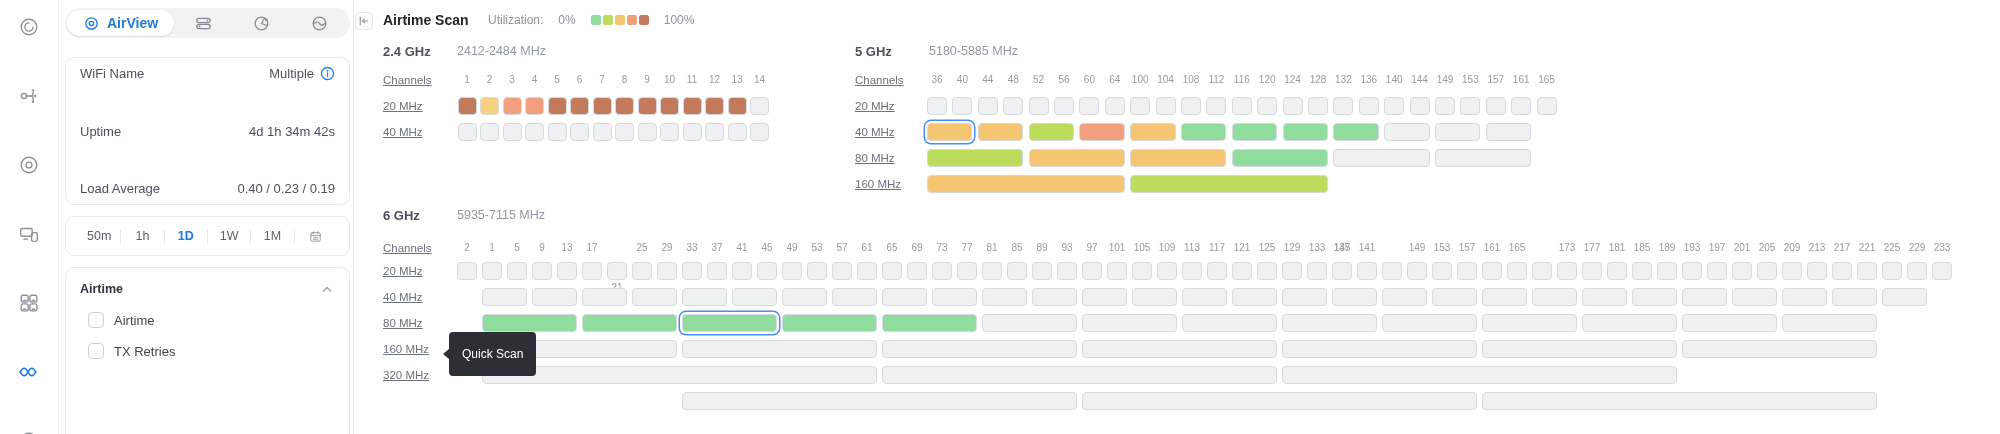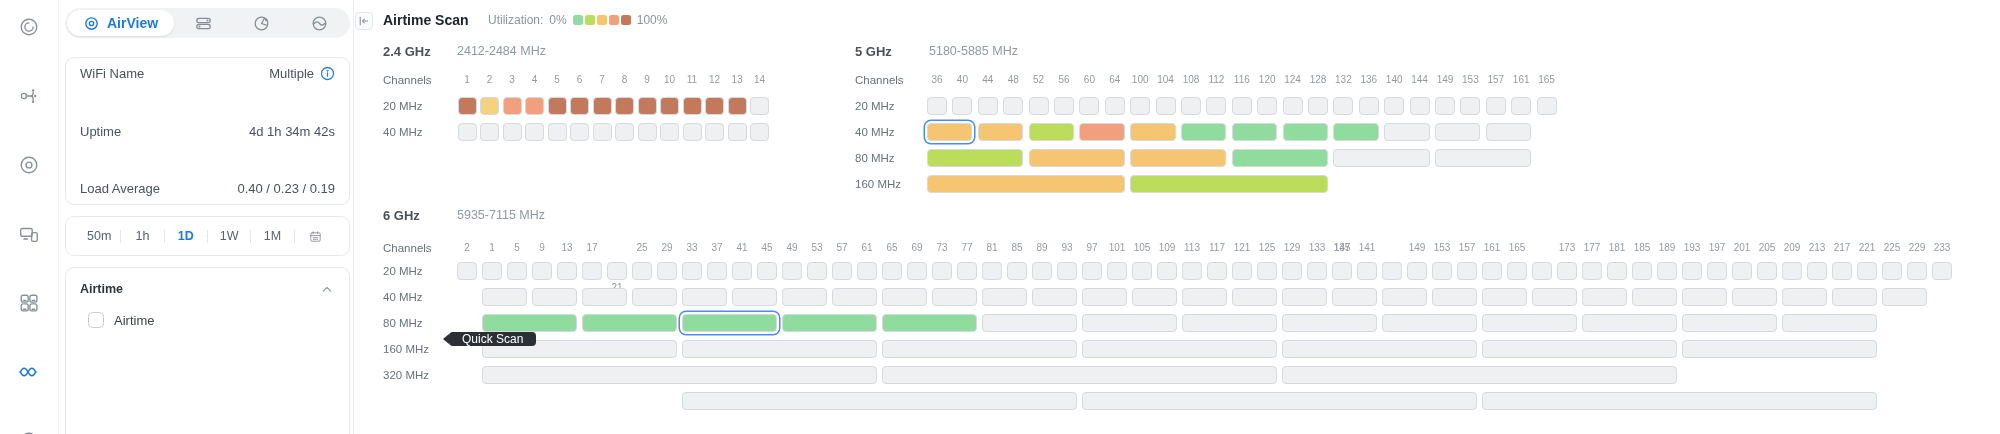--- a/index.html
+++ b/index.html
@@ -44,34 +44,34 @@
   .chk{width:16px;height:16px;border:1.5px solid #c8cdd3;border-radius:4.5px;background:#fff;box-sizing:border-box;flex:0 0 auto;}
   .chk-label{font-size:13px;color:#3d444e;}
   
   .vdivider{position:absolute;left:353px;top:0;width:1px;height:434px;background:#eaecef;}
   .collapse-btn{position:absolute;left:355px;top:12px;width:18px;height:18px;border:1px solid #e3e6ea;border-radius:4px;
                 background:#fafbfc;display:flex;align-items:center;justify-content:center;cursor:pointer;padding:0;}
   .collapse-btn svg{stroke:#8a919b;fill:none;stroke-width:1.4;stroke-linecap:round;stroke-linejoin:round;}
   
   .main{position:absolute;left:365px;top:0;width:1635px;height:434px;}
   .page-title{position:absolute;left:18px;top:12px;font-size:14px;font-weight:700;color:#20262e;}
-  .legend{position:absolute;left:123px;top:13px;display:flex;align-items:center;gap:6px;}
+  .legend{position:absolute;left:123px;top:13px;display:flex;align-items:center;gap:15px;}
   .lg{font-size:12px;color:#8d939c;}
   .swatches{display:flex;gap:2px;}
   .swatch{width:10px;height:10px;border-radius:2.5px;display:inline-block;}
   #bands{position:absolute;left:0;top:0;right:0;bottom:0;}
   .band-h{position:absolute;display:flex;}
   .band-name{font-size:13px;font-weight:600;color:#4b525c;width:74px;}
   .band-range{font-size:12.5px;color:#9099a3;}
-  .row-label{position:absolute;font-size:11.5px;color:#6a727c;white-space:nowrap;}
+  .row-label{position:absolute;font-size:11.5px;color:#6a727c;white-space:nowrap;text-decoration:underline;}
   .chan-num{position:absolute;transform:translateX(-50%);font-size:10px;color:#959ba4;white-space:nowrap;}
   .blk{position:absolute;height:18px;border:1px solid #d6d9de;border-radius:4px;box-sizing:border-box;}
   .blk.sel{box-shadow:0 0 0 2px #fff,0 0 0 3.5px #4a8cf7;z-index:1;}
   
-  .tooltip{position:absolute;left:84px;top:332px;height:14px;background:#2c3036;border-radius:4px;color:#fff;
+  .tooltip{position:absolute;left:84px;top:332px;height:44px;background:#2c3036;border-radius:4px;color:#fff;
            display:flex;align-items:center;padding:0 13px;font-size:12px;z-index:5;white-space:nowrap;}
   .tooltip::before{content:"";position:absolute;left:-6px;top:50%;transform:translateY(-50%);
            border-top:5.5px solid transparent;border-bottom:5.5px solid transparent;border-right:6px solid #2c3036;}
 </style>
 </head>
 <body>
 
 <div class="rail">
   <div class="rail-icon">
     <svg width="22" height="22" viewBox="0 0 24 24">
@@ -212,20 +212,24 @@
       <span class="chev">
         <svg width="16" height="16" viewBox="0 0 20 20">
             <path d="M5.5 12.5L10 8l4.5 4.5"></path>
           </svg>
       </span>
     </div>
     <div id="airtime-options">
         <div class="chk-row">
           <span class="chk"></span>
           <span class="chk-label">Airtime</span>
+        </div>
+        <div class="chk-row">
+          <span class="chk"></span>
+          <span class="chk-label">TX Retries</span>
         </div>
       </div>
   </div>
 </div>
 
 <div class="vdivider"></div>
 <button class="collapse-btn">
   <svg width="12" height="12" viewBox="0 0 16 16">
       <path d="M3 3v10"></path>
       <path d="M13 8H6"></path>

